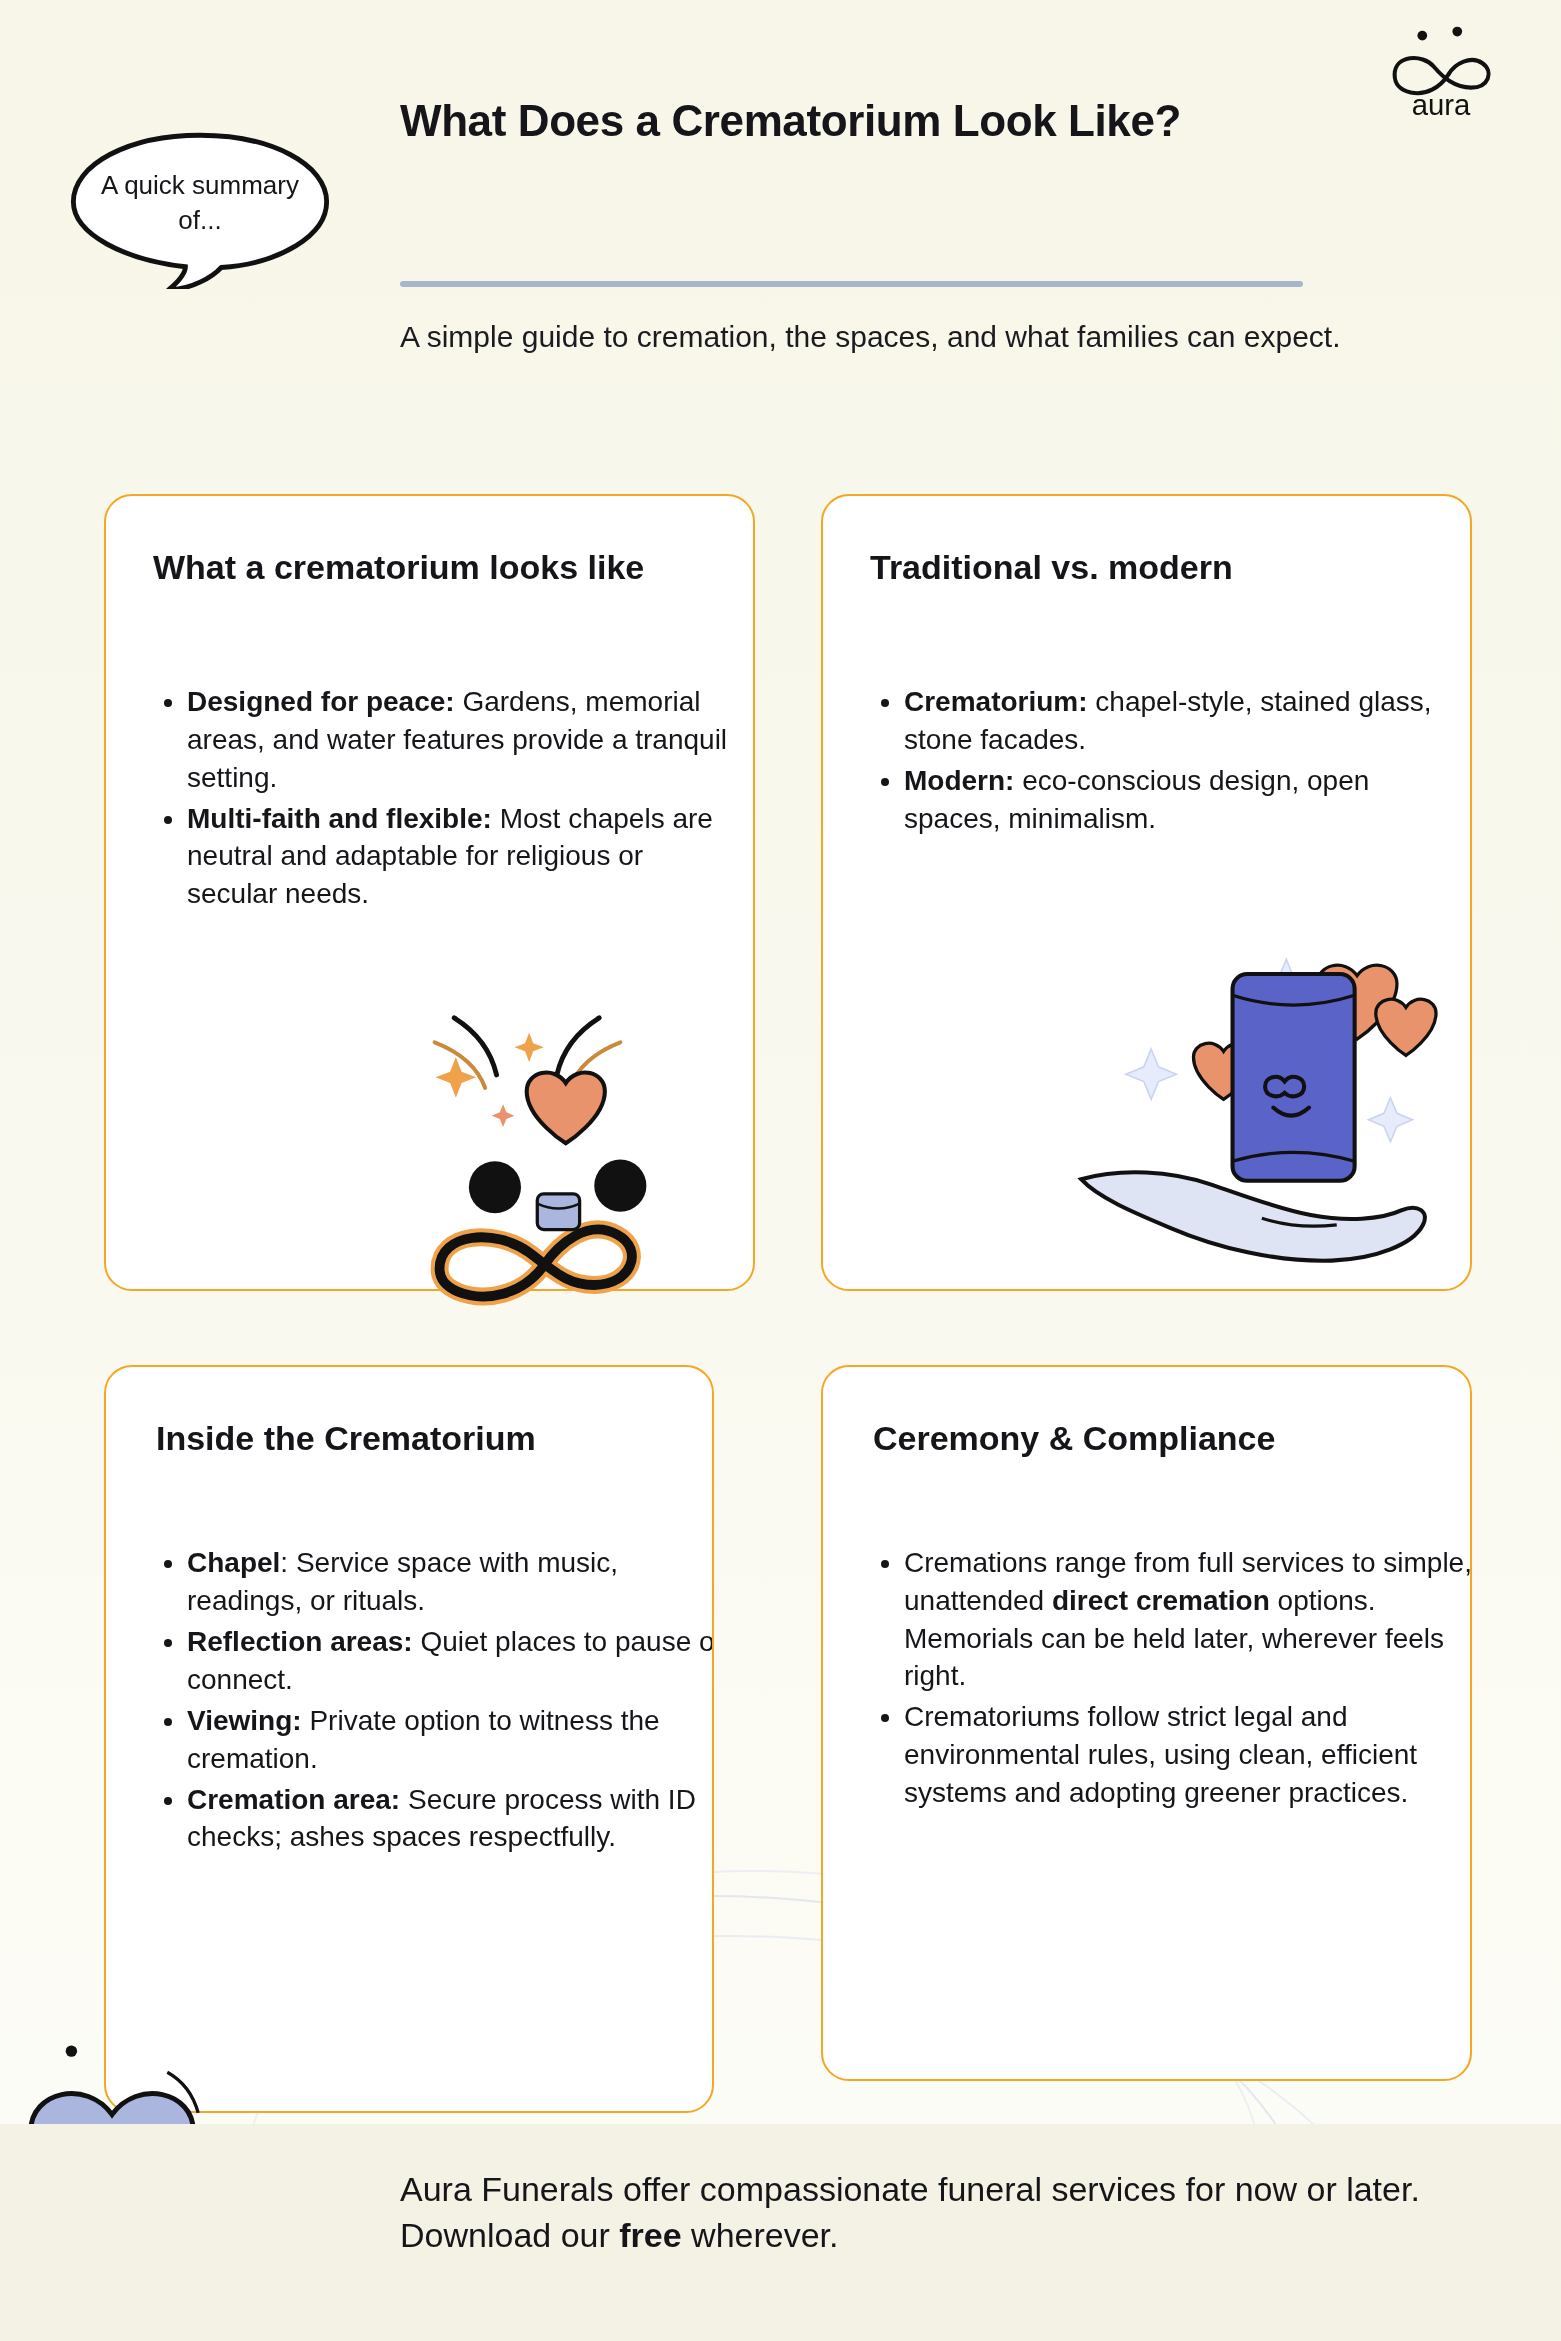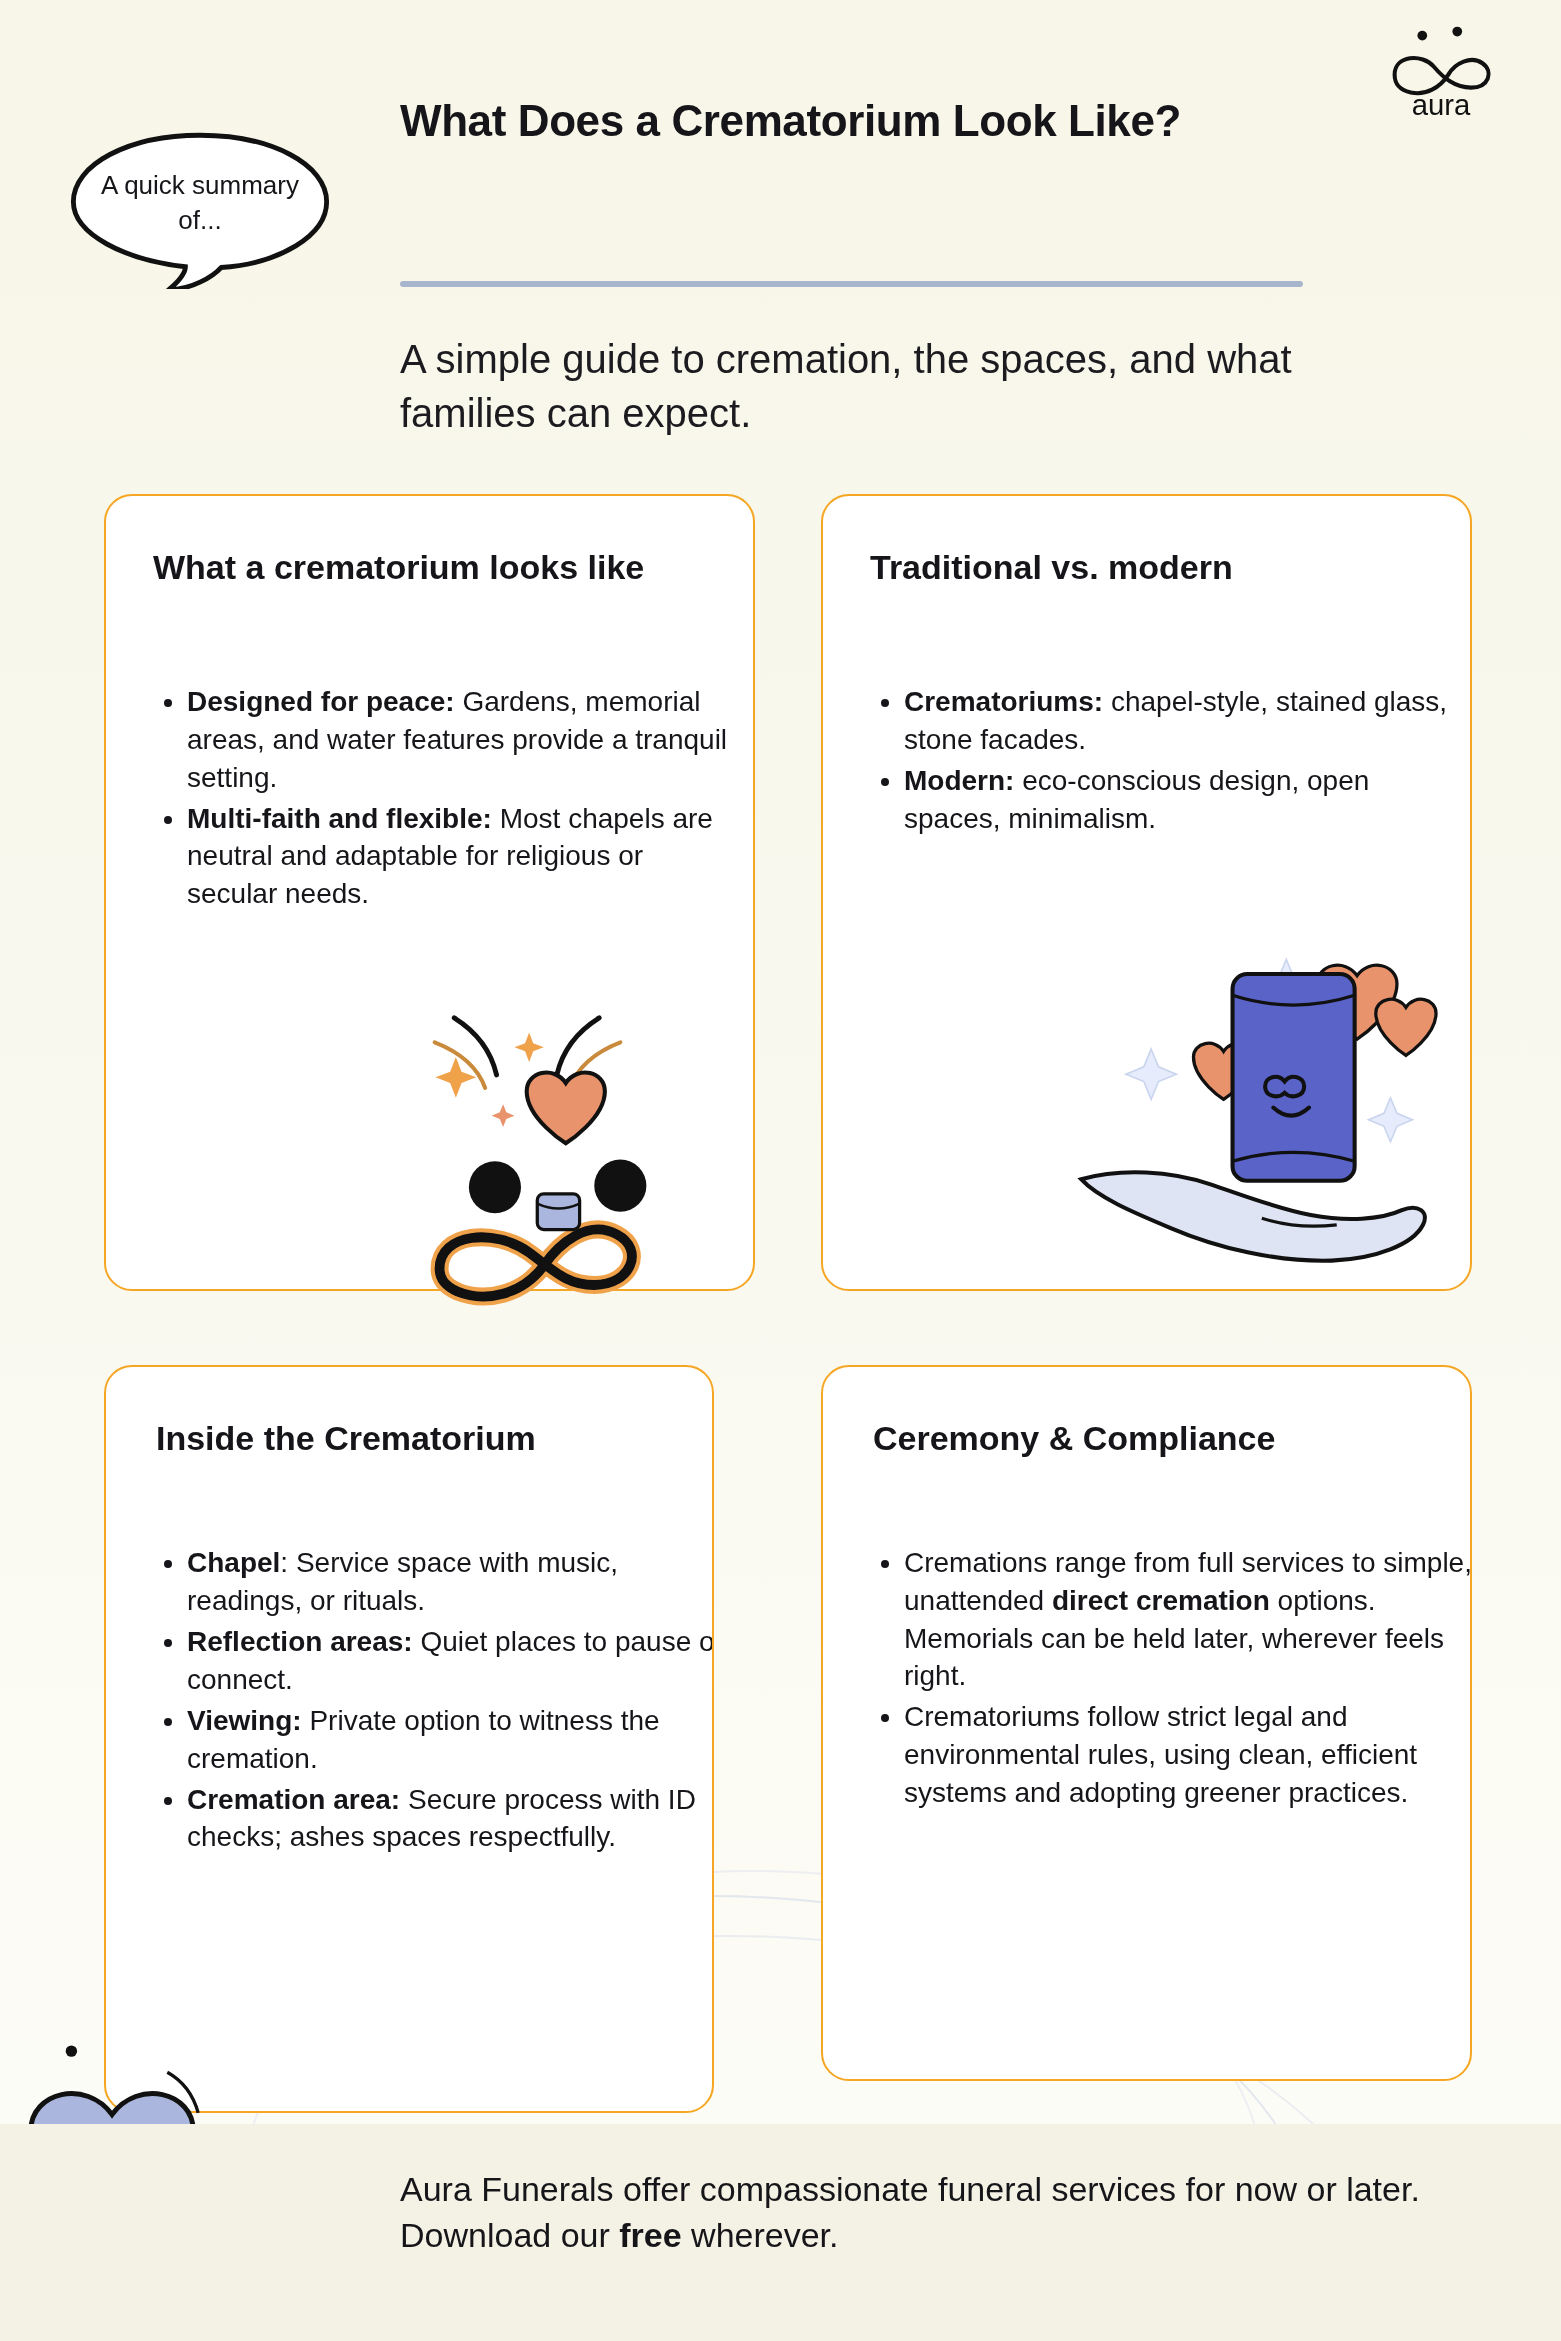--- a/index.html
+++ b/index.html
@@ -76,23 +76,23 @@
     left: 400px;
     top: 281px;
     width: 903px;
     height: 5.7px;
     background: #a8b6cd;
     border-radius: 3.3px;
   }
   .subtitle {
     position: absolute;
     left: 400px;
-    top: 332px;
+    top: 317px;
     width: 943px;
-    font-size: 40px;
+    font-size: 30px;
     line-height: 1.35;
     color: #1b1b20;
   }
 
   
   .card {
     position: absolute;
     background: #ffffff;
     border: 2.4px solid #f5a623;
     border-radius: 28px;
@@ -215,21 +215,21 @@
       <path d="M40 330 C40 286, 108 280, 150 310 C180 332, 196 350, 230 350 C276 350, 292 306, 258 288 C222 268, 186 300, 168 326 C142 362, 96 372, 62 358 C44 350, 40 340, 40 330 Z" fill="none" stroke="#111" stroke-width="12" stroke-linecap="round"></path>
 
       <rect x="160" y="238" width="52" height="44" rx="8" fill="#aab6dd" stroke="#111" stroke-width="4"></rect>
       <path d="M160 250 q26 12 52 0" fill="none" stroke="#111" stroke-width="3"></path>
     </svg>
   </div>
 
   <div class="card c2">
     <div class="card-title">Traditional vs. modern</div>
     <ul class="card-list">
-      <li><b>Crematoriums:</b><span> chapel-style, stained glass, stone facades.</span></li>
+      <li><b>Crematorium:</b><span> chapel-style, stained glass, stone facades.</span></li>
       <li><b>Modern:</b><span> eco-conscious design, open spaces, minimalism.</span></li>
     </ul>
   </div>
 
   <div class="ill ill-c2">
     <svg viewBox="0 0 500 470" xmlns="http://www.w3.org/2000/svg">
 
       <path d="M262 30 l10 24 24 10 -24 10 -10 24 -10 -24 -24 -10 24 -10z" fill="#e6ecfb" stroke="#c9d4ee" stroke-width="2"></path>
       <path d="M96 140 l9 22 22 9 -22 9 -9 22 -9 -22 -22 -9 22 -9z" fill="#e6ecfb" stroke="#c9d4ee" stroke-width="2"></path>
       <path d="M390 200 l8 19 19 8 -19 8 -8 19 -8 -19 -19 -8 19 -8z" fill="#e6ecfb" stroke="#c9d4ee" stroke-width="2"></path>

